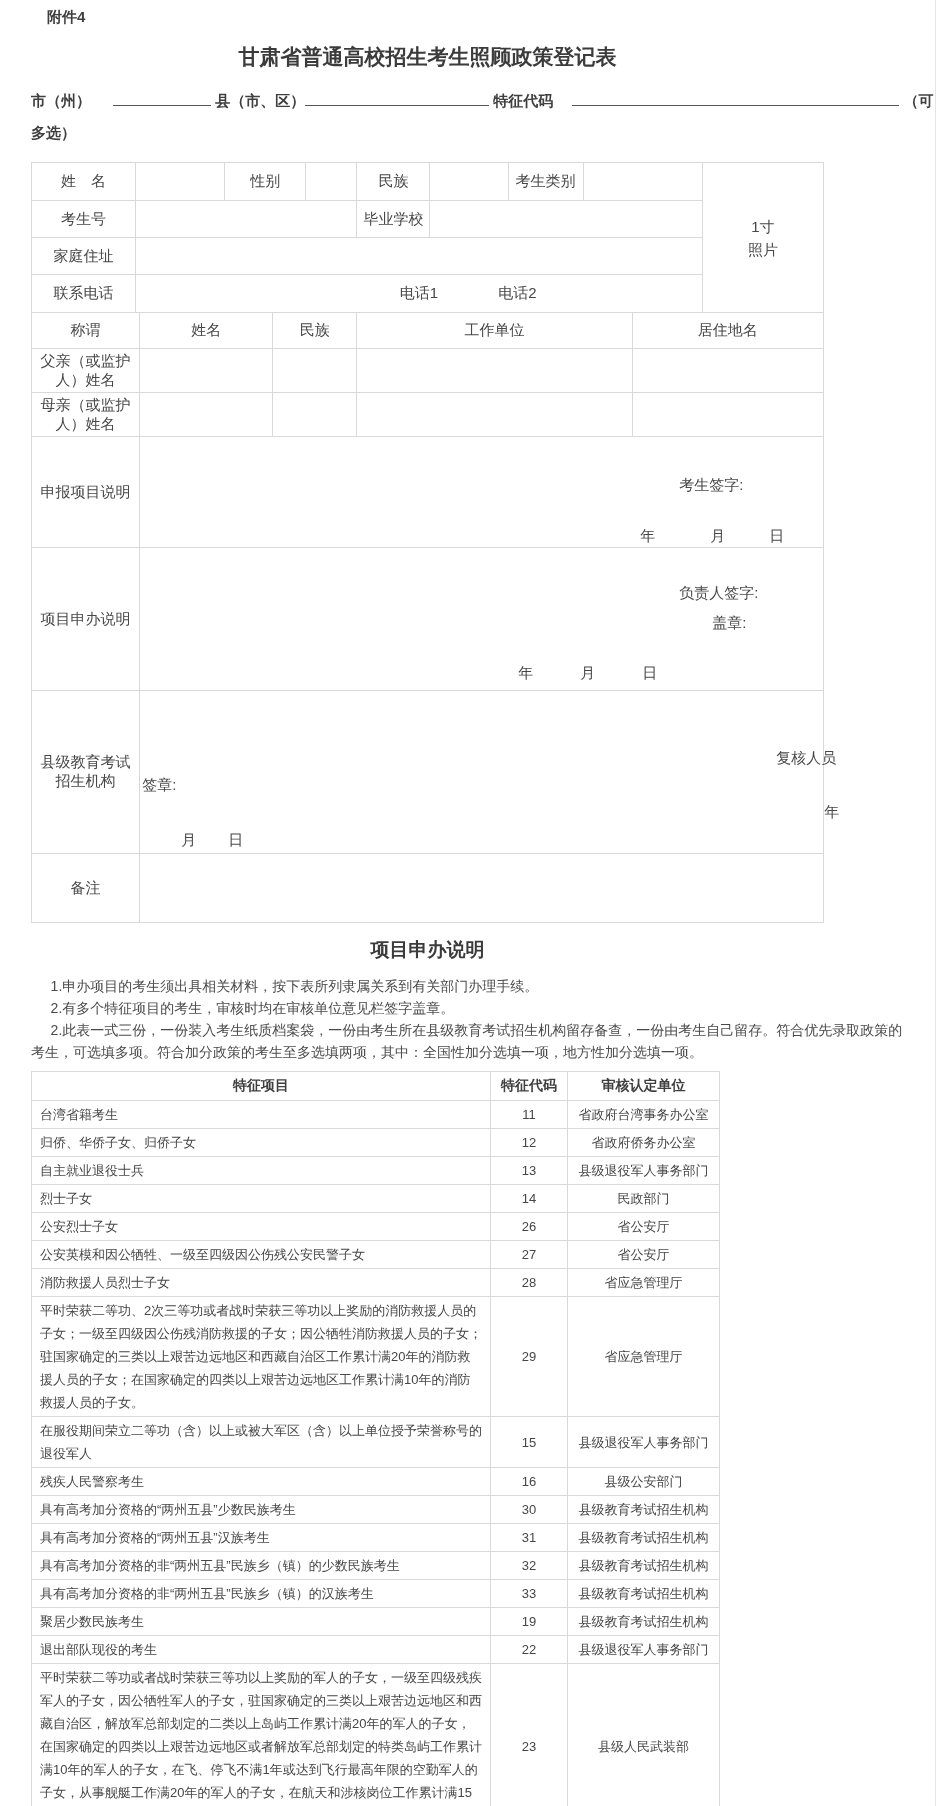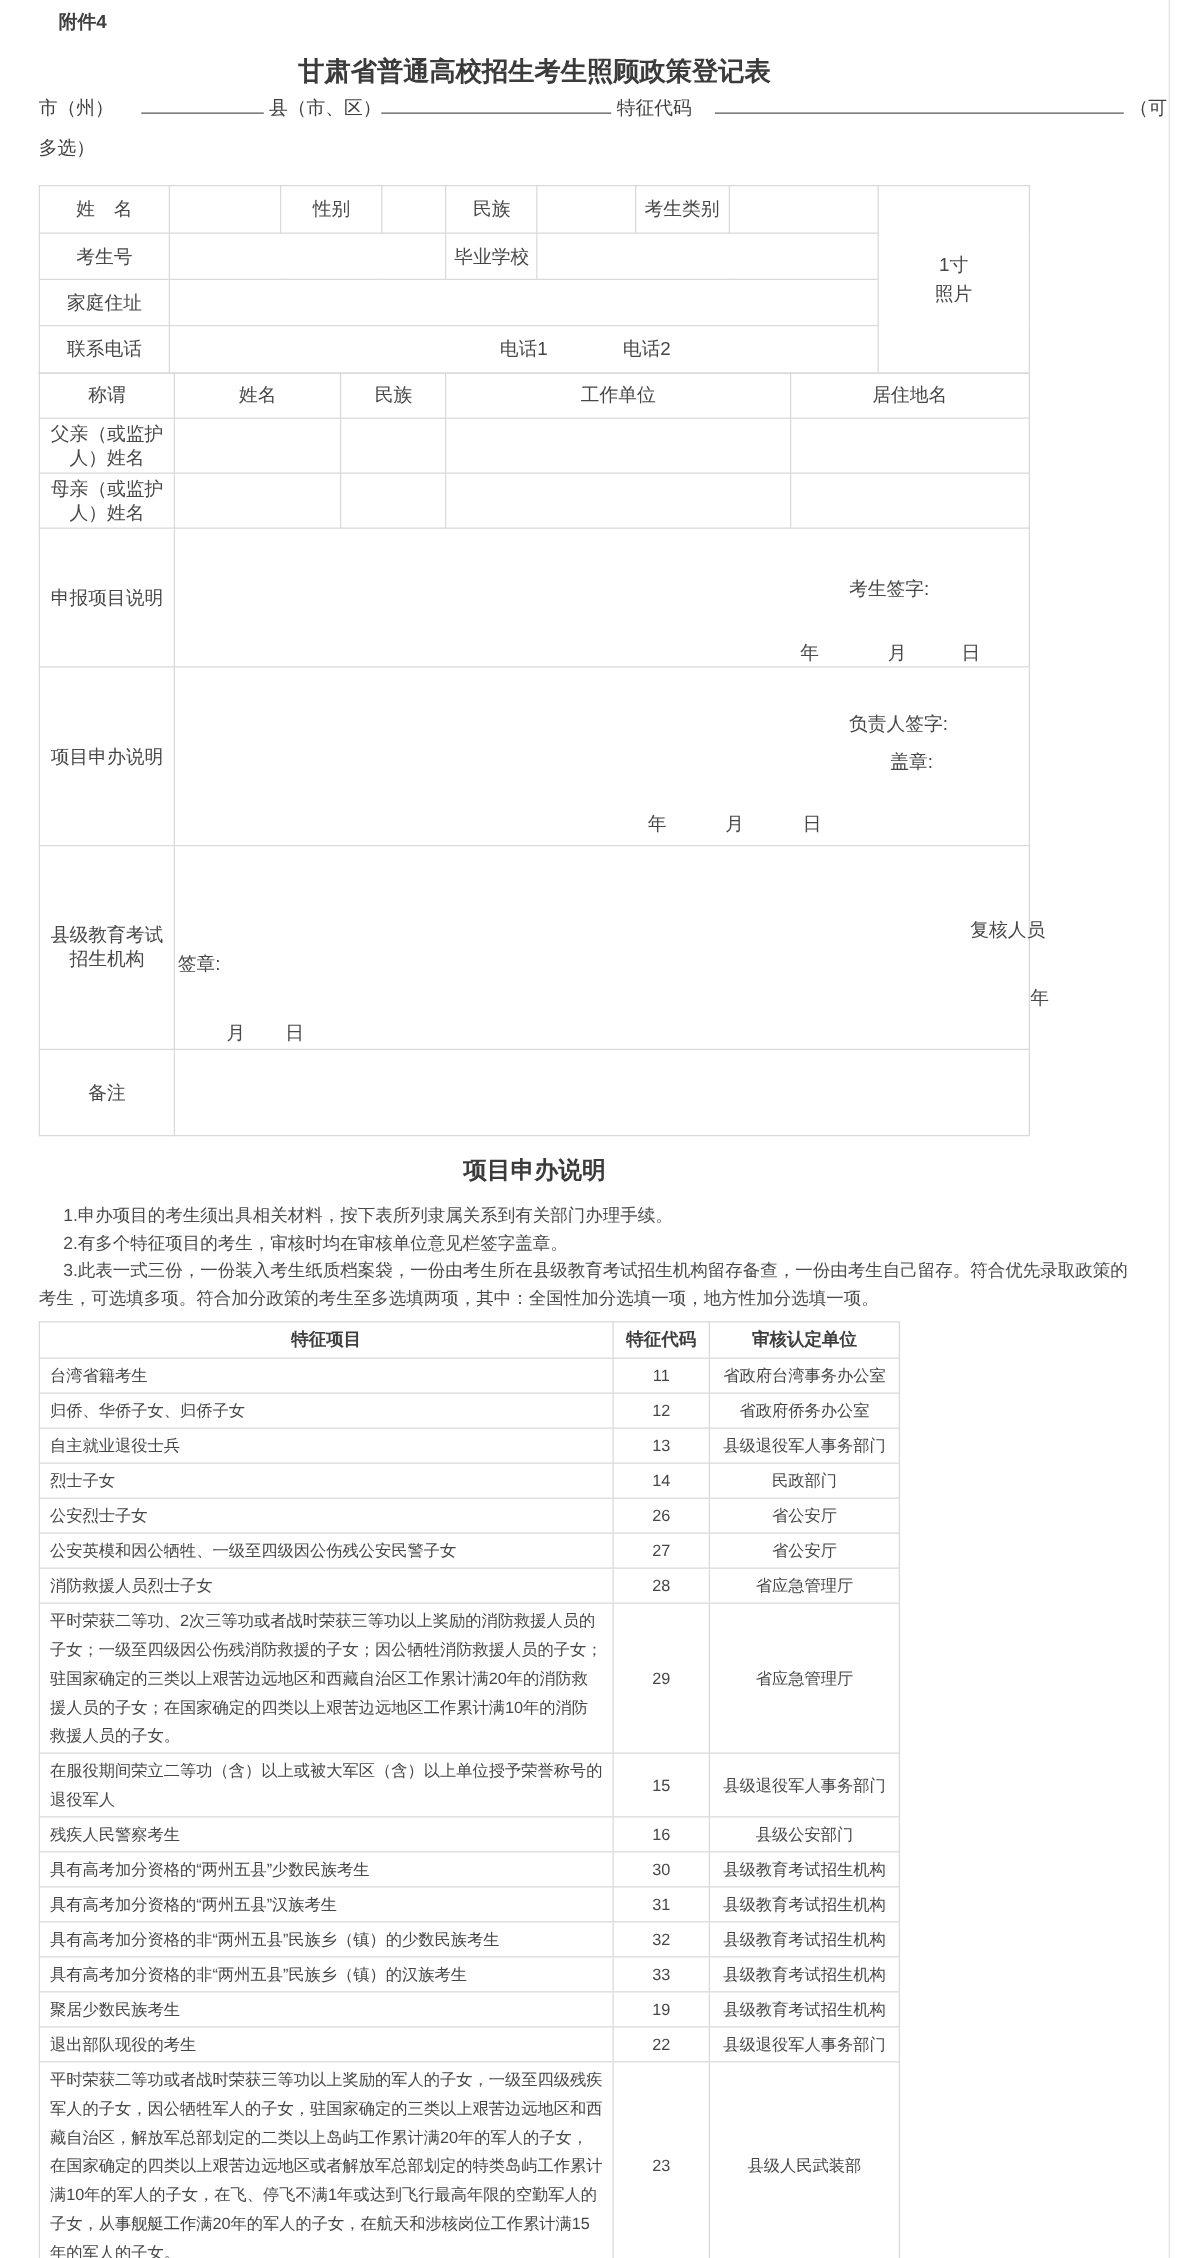--- a/index.html
+++ b/index.html
@@ -1,21 +1,21 @@
 <!DOCTYPE html>
 <html><head>
 <meta charset="utf-8">
 <style>
   html,body{margin:0;padding:0;background:#fff;}
   body{width:944px;font-family:"Liberation Sans",sans-serif;color:#474747;}
   .frame{width:936px;min-height:1789px;border-right:1px solid #e4e4e4;border-bottom:1px solid #dedede;box-sizing:border-box;background:#fff;}
   .content{padding:8px 0 0 31px;}
   .attachment{font-size:15px;font-weight:bold;color:#3f3f3f;margin-left:16px;}
   .title{width:793px;text-align:center;font-size:21px;font-weight:bold;color:#3b3b3b;margin:16px 0 0 0;}
-  .region-line{width:912px;font-size:15px;font-weight:normal;line-height:32px;margin-top:0;color:#3f3f3f;}
+  .region-line{width:912px;font-size:15px;font-weight:bold;line-height:32px;margin-top:14px;color:#3f3f3f;}
   .region-line .lbl-city{padding-right:22px;}
   .region-line .lbl-code{padding-right:19px;}
   .blank{display:inline-block;height:12px;border-bottom:1px solid #565656;}
   .b1{width:98px}.b2{width:184px}.b3{width:327px}
   table{border-collapse:collapse;table-layout:fixed;}
   .ta,.tb{width:793px;font-size:15px;}
   .ta td,.tb td{border:1px solid #d9d9d9;padding:0 2px;text-align:center;vertical-align:middle;overflow:visible;}
   .ta{margin-top:13px;}
   .tb{margin-top:-1px;padding-left:16px;}
   .cell-left{text-align:left;padding-left:9px;}
@@ -158,21 +158,21 @@
         <td colspan="4"></td>
       </tr>
     </tbody>
       </table>
 
     <div class="h2-title">项目申办说明</div>
 
     <div class="instr">
       <p>1.申办项目的考生须出具相关材料，按下表所列隶属关系到有关部门办理手续。</p>
       <p>2.有多个特征项目的考生，审核时均在审核单位意见栏签字盖章。</p>
-      <p>3.此表一式三份，一份装入考生纸质档案袋，一份由考生所在县级教育考试招生机构留存备查，一份由考生自己留存。符合优先录取政策的考生，可选填多项。符合加分政策的考生至多选填两项，其中：全国性加分选填一项，地方性加分选填一项。</p>
+      <p>2.此表一式三份，一份装入考生纸质档案袋，一份由考生所在县级教育考试招生机构留存备查，一份由考生自己留存。符合优先录取政策的考生，可选填多项。符合加分政策的考生至多选填两项，其中：全国性加分选填一项，地方性加分选填一项。</p>
     </div>
 
     <table class="t2">
       <colgroup>
         <col style="width:459px">
           <col style="width:77px">
           <col style="width:152px">
       </colgroup>
       <thead>
         <tr>

